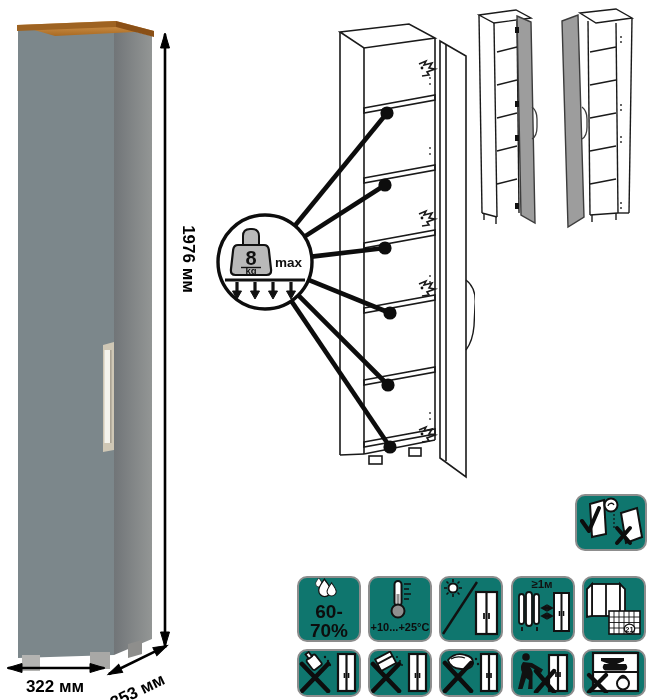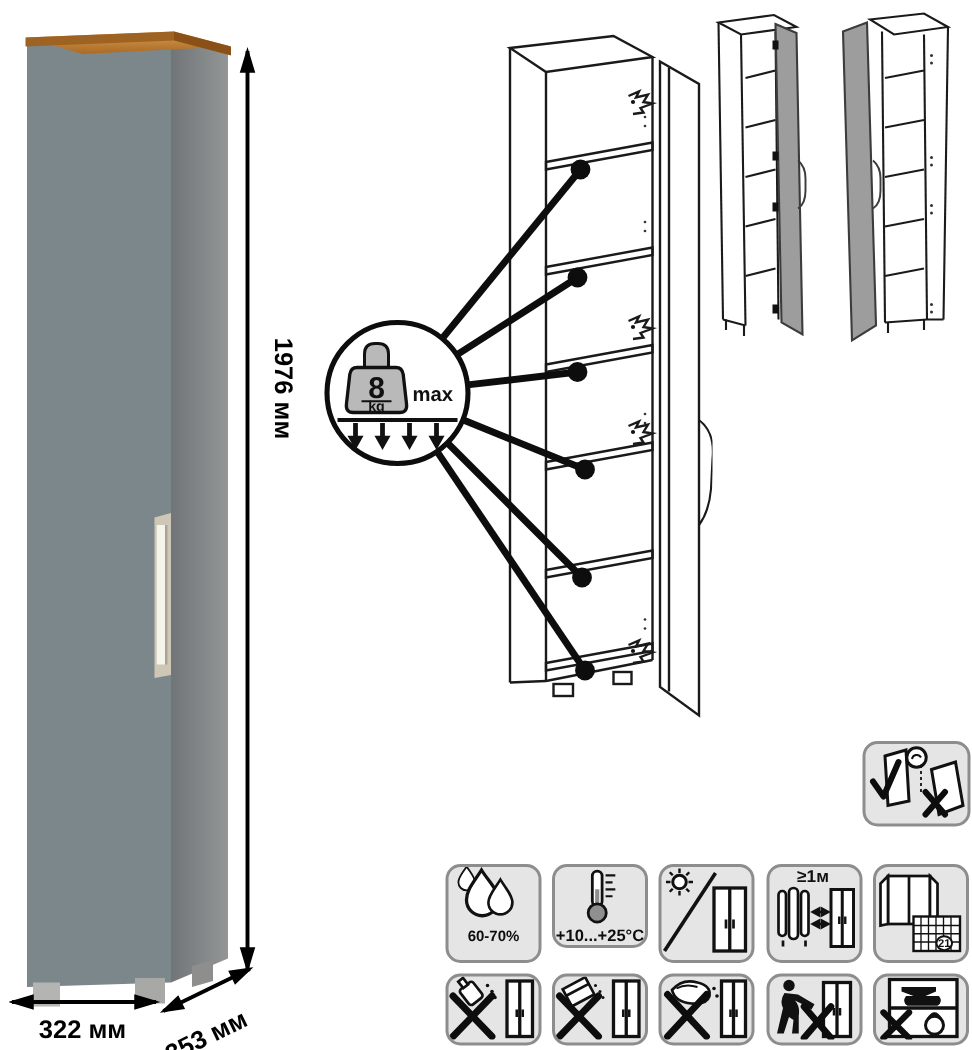--- a/index.html
+++ b/index.html
@@ -1,25 +1,25 @@
 <!DOCTYPE html>
 <html><head>
 <meta charset="utf-8">
 <style>
   html,body{margin:0;padding:0;background:#fff;}
   #stage{position:relative;width:648px;height:700px;background:#ffffff;overflow:hidden;
          font-family:"Liberation Sans",sans-serif;}
   .abs{position:absolute;}
   svg text{font-family:"Liberation Sans",sans-serif;}
   .dim-text{font-weight:bold;font-size:17px;fill:#000;}
-  .icon-box{position:absolute;box-sizing:border-box;background:#e5e5e5;border:2px solid #8d8d8d;
+  .icon-box{position:absolute;box-sizing:border-box;background:#0f766e;border:2px solid #8d8d8d;
             border-radius:10px;display:flex;flex-direction:column;align-items:center;
             justify-content:flex-start;overflow:hidden;}
   .icon-label{font-weight:bold;color:#0d0d0d;line-height:1;text-align:center;width:100%;}
-  .lbl-13{font-size:10px;margin-top:0px;}
+  .lbl-13{font-size:19px;margin-top:0px;}
   .lbl-11{font-size:11px;margin-top:2px;}
   .drawing{stroke:#1a1a1a;fill:none;}
 </style>
 </head>
 <body>
 
 <div id="stage">
 
   <svg class="abs" style="left:6px;top:14px;" width="200" height="686" viewBox="0 0 200 686">
     <defs>
@@ -259,21 +259,21 @@
     <svg width="60" height="42" viewBox="0 0 60 42">
       <g stroke="#111" stroke-width="2.2" fill="#fff">
         <path transform="translate(0,-2) scale(0.55)" d="M22,3 C17,11 12,16 12,22 a10,10 0 0 0 20,0 C32,16 27,11 22,3 Z"></path>
         <path d="M22,2 C17,10 12,15 12,22 a10.5,10.5 0 0 0 21,0 C33,15 27,10 22,2 Z"></path>
         <path transform="translate(17,6) scale(0.8)" d="M22,3 C17,11 12,16 12,22 a10,10 0 0 0 20,0 C32,16 27,11 22,3 Z"></path>
       </g>
     </svg>
     <div class="icon-label lbl-13">60-70%</div>
   </div>
 
-  <div class="icon-box" style="left:368px;top:576px;width:64px;height:56px;">
+  <div class="icon-box" style="left:368px;top:576px;width:64px;height:66px;">
     <svg width="60" height="42" viewBox="0 0 60 42">
       <rect x="24.5" y="3" width="7" height="25" rx="3.5" stroke="#111" stroke-width="2" fill="#fff"></rect>
       <rect x="26.5" y="16" width="3" height="13" fill="#8f8f8f"></rect>
       <circle cx="28" cy="33" r="6.5" stroke="#111" stroke-width="2" fill="#8f8f8f"></circle>
       <g stroke="#111" stroke-width="1.6">
         <line x1="34" y1="6" x2="41" y2="6"></line>
           <line x1="34" y1="11" x2="39" y2="11"></line>
         <line x1="34" y1="16" x2="41" y2="16"></line>
           <line x1="34" y1="21" x2="39" y2="21"></line>
       </g>

